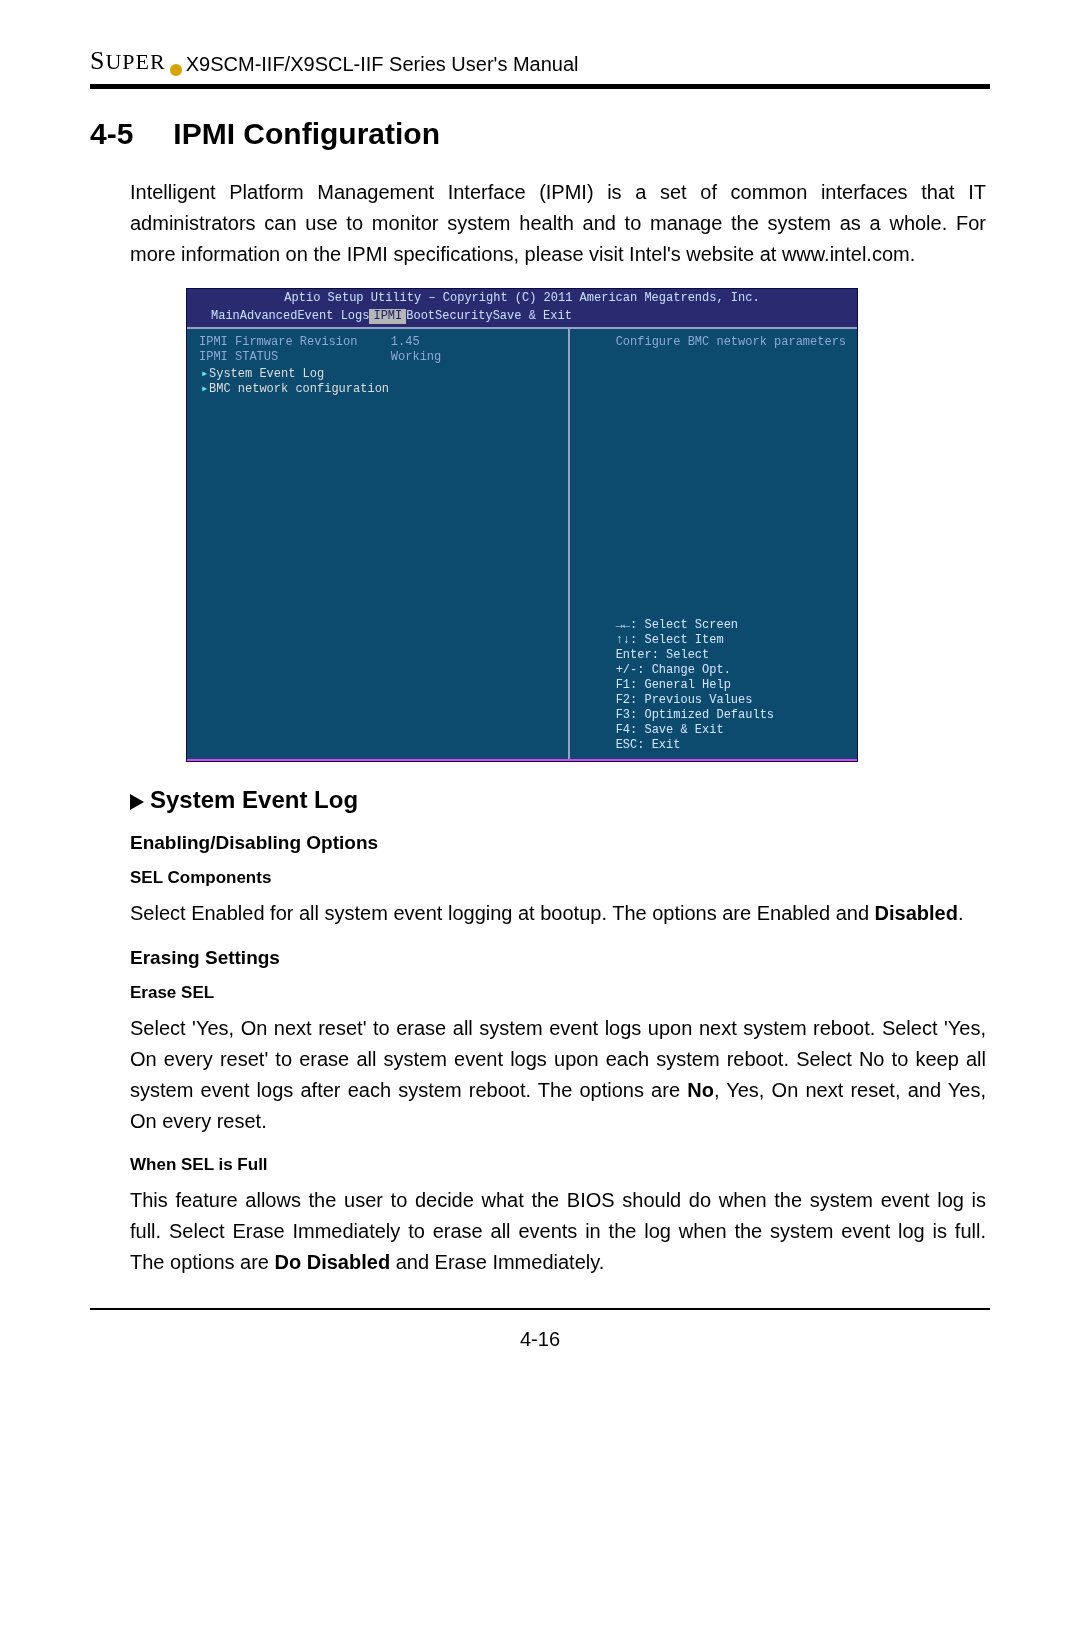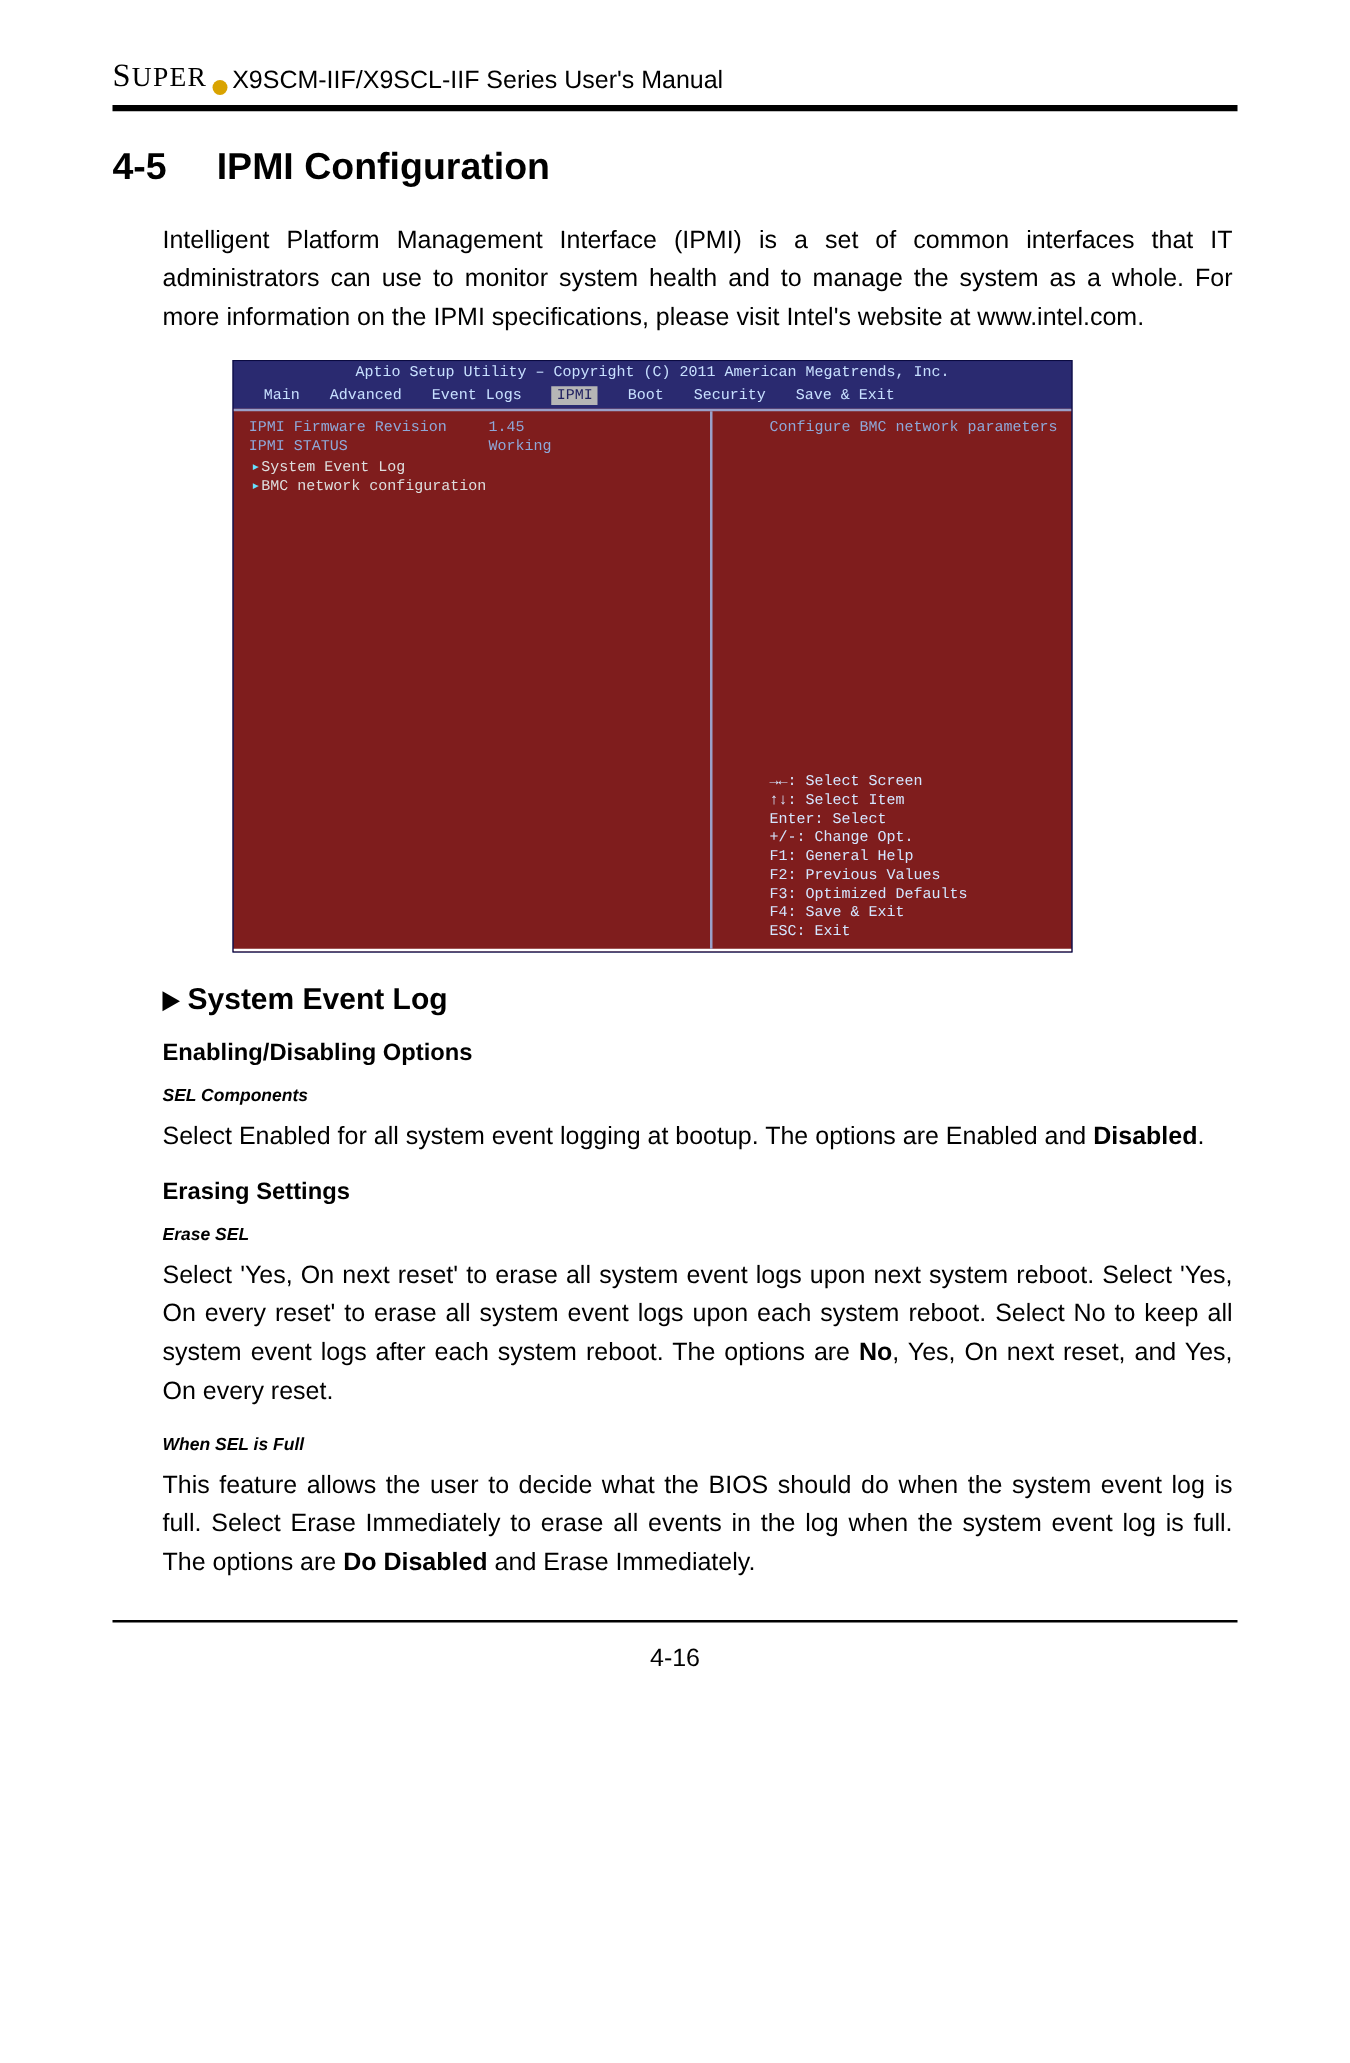--- a/index.html
+++ b/index.html
@@ -84,24 +84,23 @@
     border-left: 14px solid #000;
     margin-right: 6px;
     vertical-align: -2px;
   }
   h3.opt-group {
     font-size: 19px;
     font-weight: bold;
     margin: 16px 0 14px 0;
   }
   h4.opt-name {
-    font-size: 14px;
+    font-size: 17px;
     font-weight: bold;
     margin: 14px 0 10px 0;
-    font-style: italic;
   }
   .bold { font-weight: bold; }
   .page-num {
     text-align: center;
     font-size: 20px;
     margin-top: 16px;
   }
 
   
   .bios-wrap {
@@ -121,35 +120,35 @@
     background: #2a2a70;
     color: #c8e0ff;
     text-align: center;
     padding: 2px 4px;
   }
   .bios .menu {
     background: #2a2a70;
     color: #c8e0ff;
     padding: 1px 24px 3px 24px;
     display: flex;
-    gap: 24px;
+    gap: 0;
     font-size: 12px;
   }
   .bios .menu span { white-space: nowrap; }
   .bios .menu .sel {
     background: #b6b6b6;
     color: #202060;
     padding: 0 4px;
   }
   .bios .panel {
     display: flex;
     height: 430px;
-    background: #7f1d1d;
+    background: #0c4a6e;
     border-top: 2px solid #9aa0c8;
-    border-bottom: 2px solid #ffffff;
+    border-bottom: 2px solid #d946ef;
     gap: 36px;
   }
   .bios .left {
     flex: 1.55;
     border-right: 2px solid #9aa0c8;
     padding: 6px 10px 6px 12px;
     color: #8fa8d8;
     position: relative;
   }
   .bios .right {

